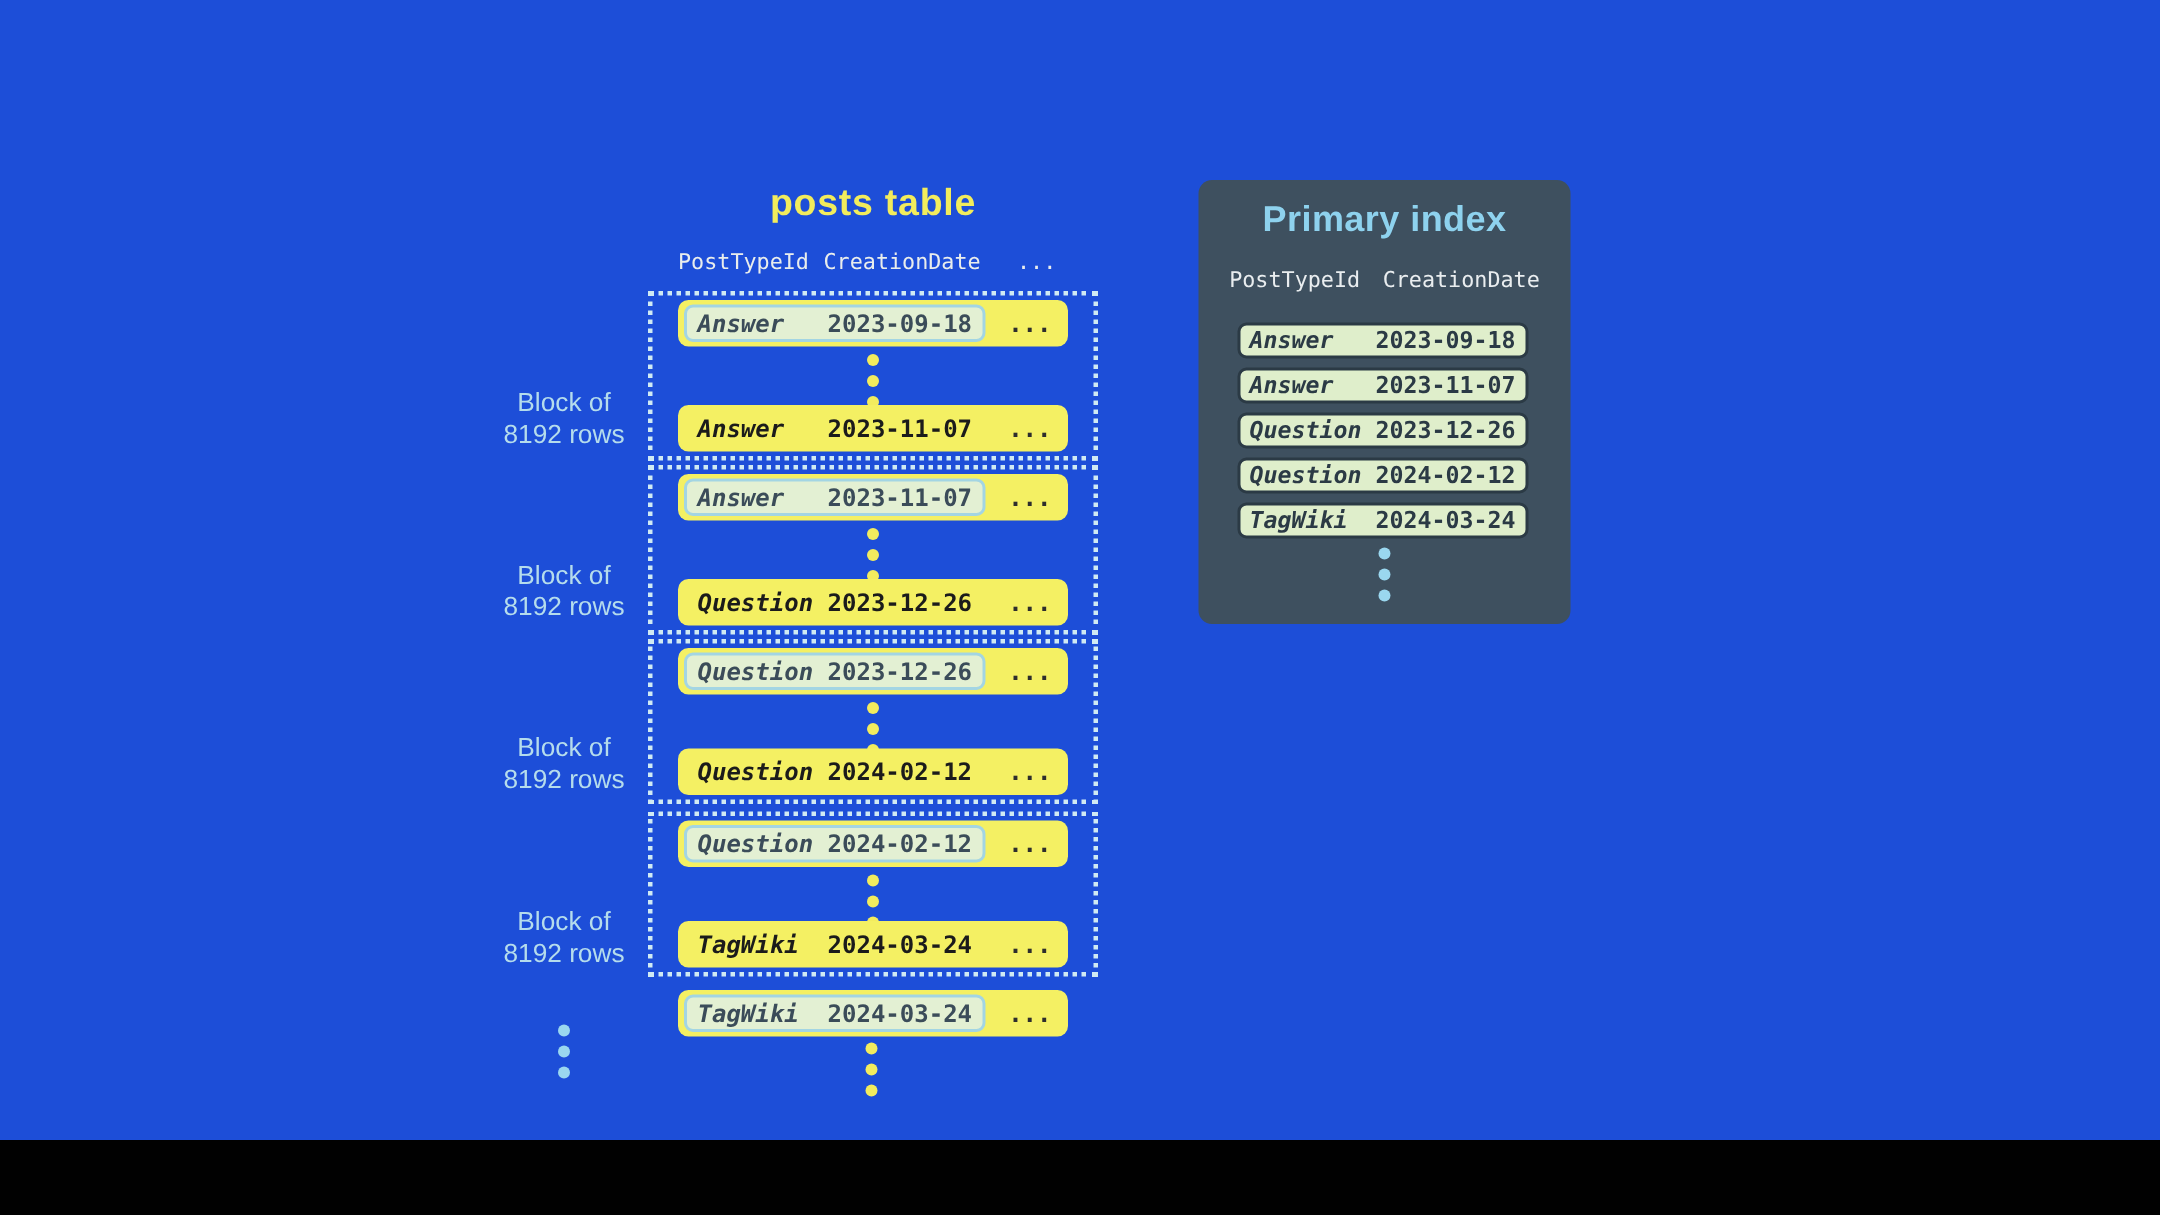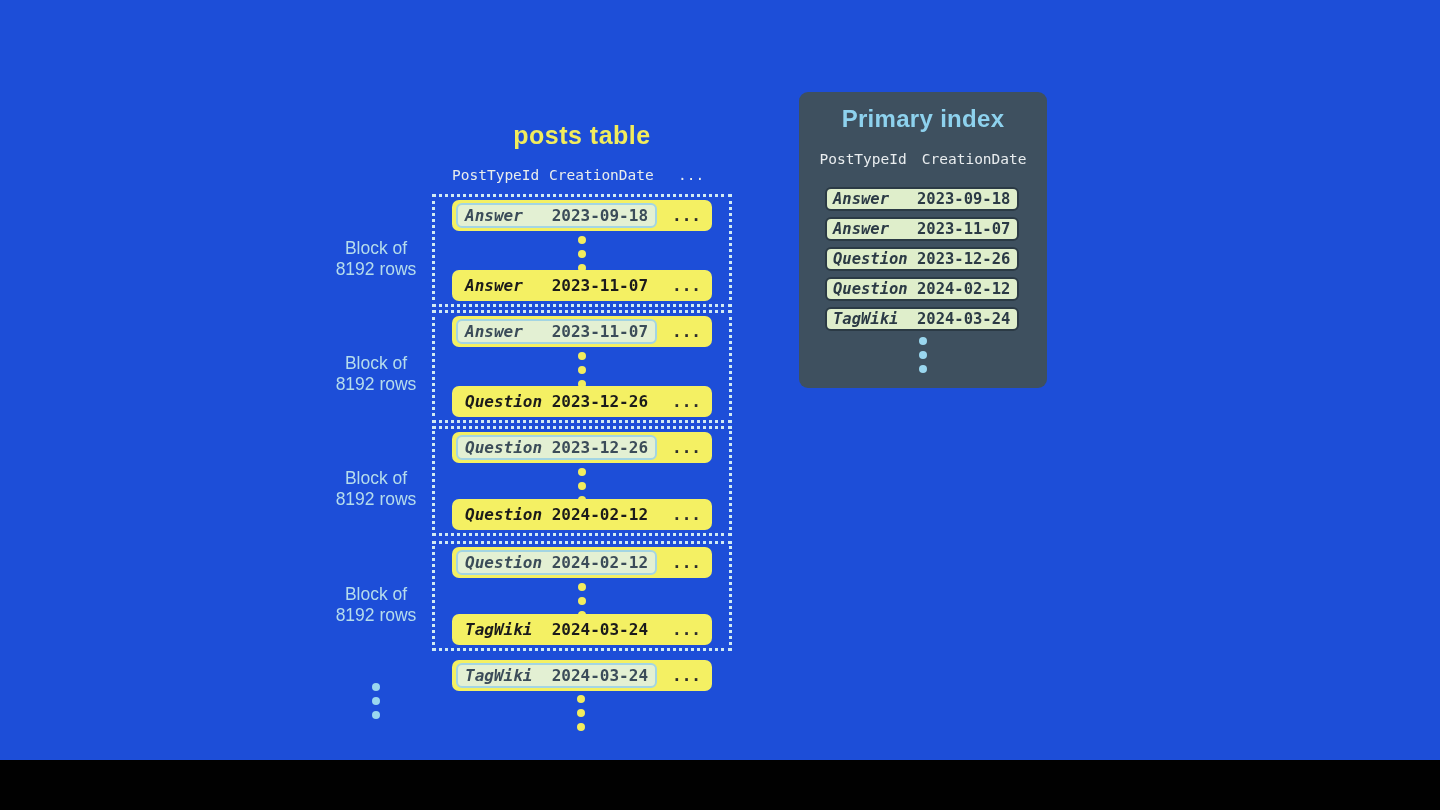--- a/index.html
+++ b/index.html
@@ -46,31 +46,31 @@
   .row-more { position:absolute; right:11px; color:#2d2d2d; font-weight:bold; }
 
   .vdots { position:absolute; display:flex; flex-direction:column; gap:6px; }
   .block .vdots { left:50%; transform:translateX(-50%); top:39px; }
   .dot { width:8px; height:8px; border-radius:50%; }
   .dot.y { background:#f2ec5e; }
   .dot.b { background:#9ad7ef; }
 
   .block-label {
     position:absolute; left:320px; width:112px; text-align:center;
-    color:#b5dcec; font-size:17.5px; line-height:21px;
+    color:#b5dcec; font-size:17.5px; line-height:21px;margin-top:20px;
   }
   .bl1 { top:238px; } .bl2 { top:353px; } .bl3 { top:468px; } .bl4 { top:584px; }
 
   .trailing { left:452px; top:660px; width:260px; }
   .bottom-ydots { left:577px; top:695px; }
   .left-bdots  { left:372px; top:683px; }
 
   
   .panel {
-    position:absolute; left:799px; top:92px; width:248px; height:296px;
+    position:absolute; left:799px; top:120px; width:248px; height:296px;
     background:#3e505f; border-radius:9px;
   }
   .panel-title {
     position:absolute; top:13px; width:100%; text-align:center;
     font-size:24px; font-weight:700; color:#8ed2ee; letter-spacing:0.3px;
   }
   .pi-header {
     position:absolute; top:59px; width:100%; display:flex; justify-content:center;
     gap:15px; font-size:14.5px; color:#e9edef;
     font-family:"DejaVu Sans Mono", monospace;

